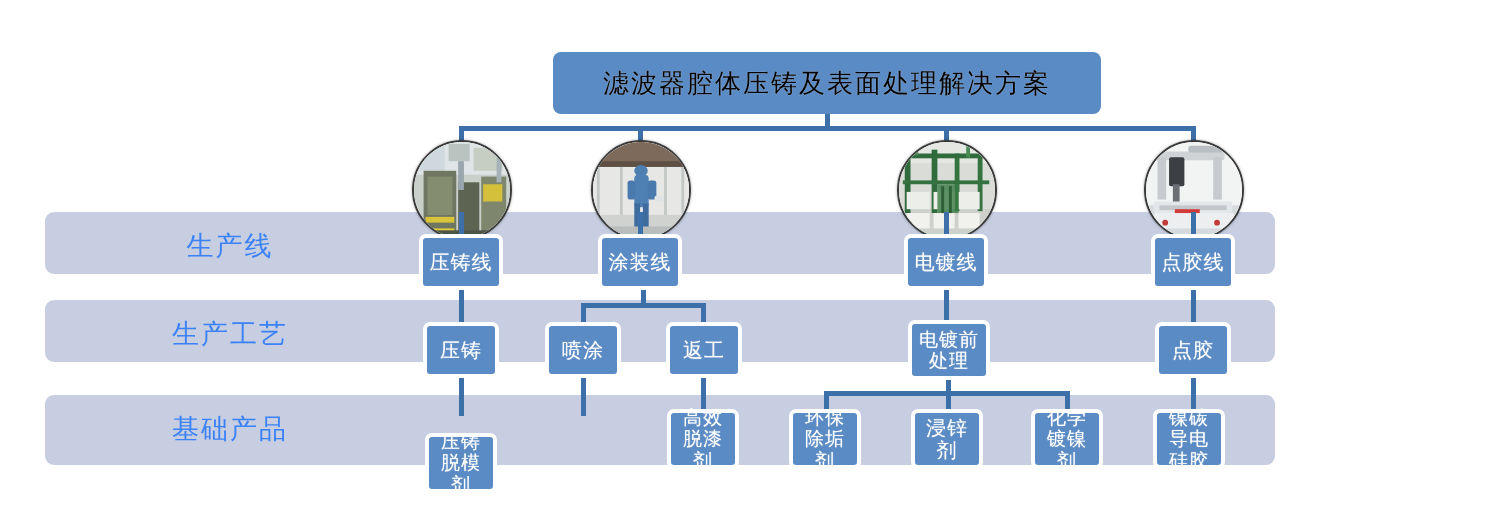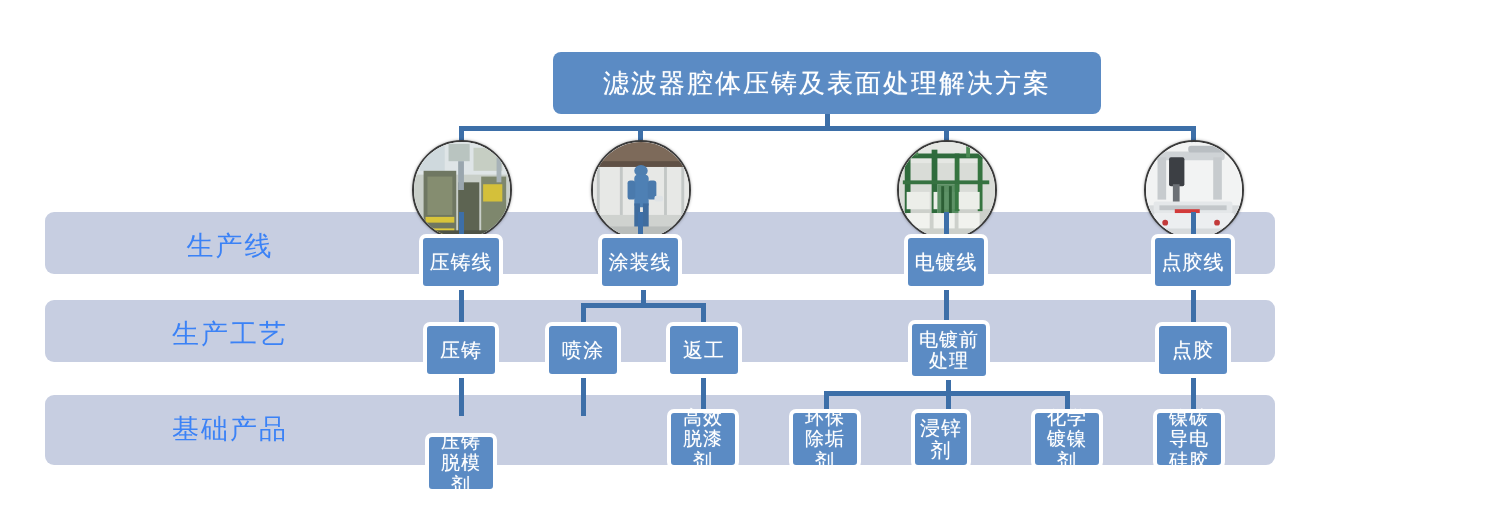--- a/index.html
+++ b/index.html
@@ -55,21 +55,21 @@
     top: 52px;
     width: 548px;
     height: 62px;
     background: #5b8bc4;
     border-radius: 8px;
     display: flex;
     align-items: center;
     justify-content: center;
   }
   #title-text {
-    color: #ffffff;
+    color: #000000;
     font-size: 26px;
     letter-spacing: 2px;
     white-space: nowrap;
     font-family: "Liberation Serif", "DejaVu Serif", serif;
     text-shadow: 0 0 1px rgba(255,255,255,.6);
   }
 
   
   .conn {
     position: absolute;
@@ -279,21 +279,21 @@
 
   <div class="node two-line" style="left:425px; top:433px; width:72px; height:60px;">
     <span>压铸脱模剂</span>
   </div>
   <div class="node two-line" style="left:667px; top:409px; width:72px; height:60px;">
     <span>高效脱漆剂</span>
   </div>
   <div class="node two-line" style="left:789px; top:409px; width:72px; height:60px;">
     <span>环保除垢剂</span>
   </div>
-  <div class="node" style="left:911px; top:409px; width:60px; height:60px;">
+  <div class="node" style="left:911px; top:409px; width:72px; height:60px;">
     <span>浸锌剂</span>
   </div>
   <div class="node two-line" style="left:1031px; top:409px; width:72px; height:60px;">
     <span>化学镀镍剂</span>
   </div>
   <div class="node two-line" style="left:1153px; top:409px; width:72px; height:60px;">
     <span>镍碳导电硅胶</span>
   </div>
 
 </div>

